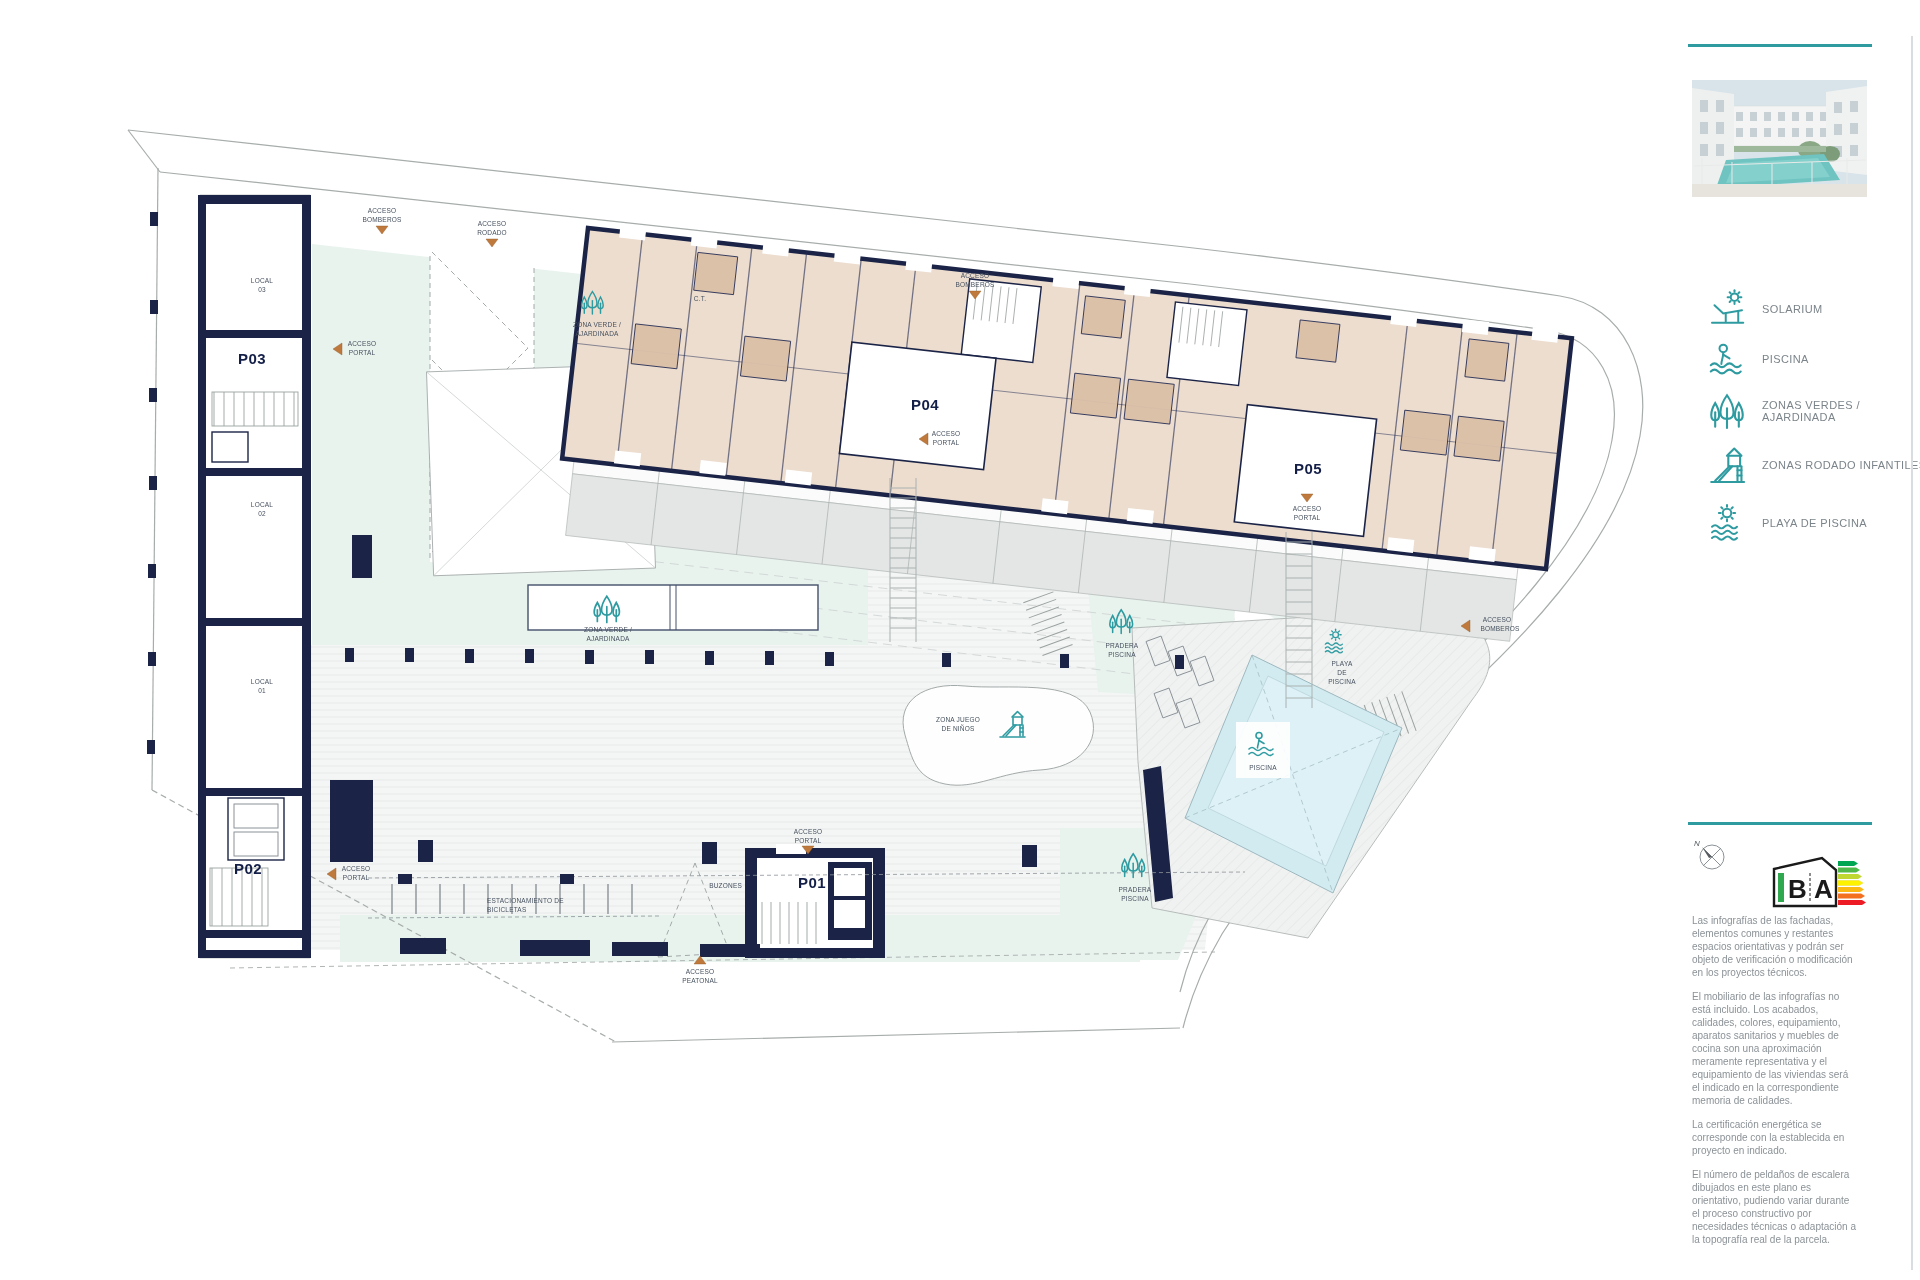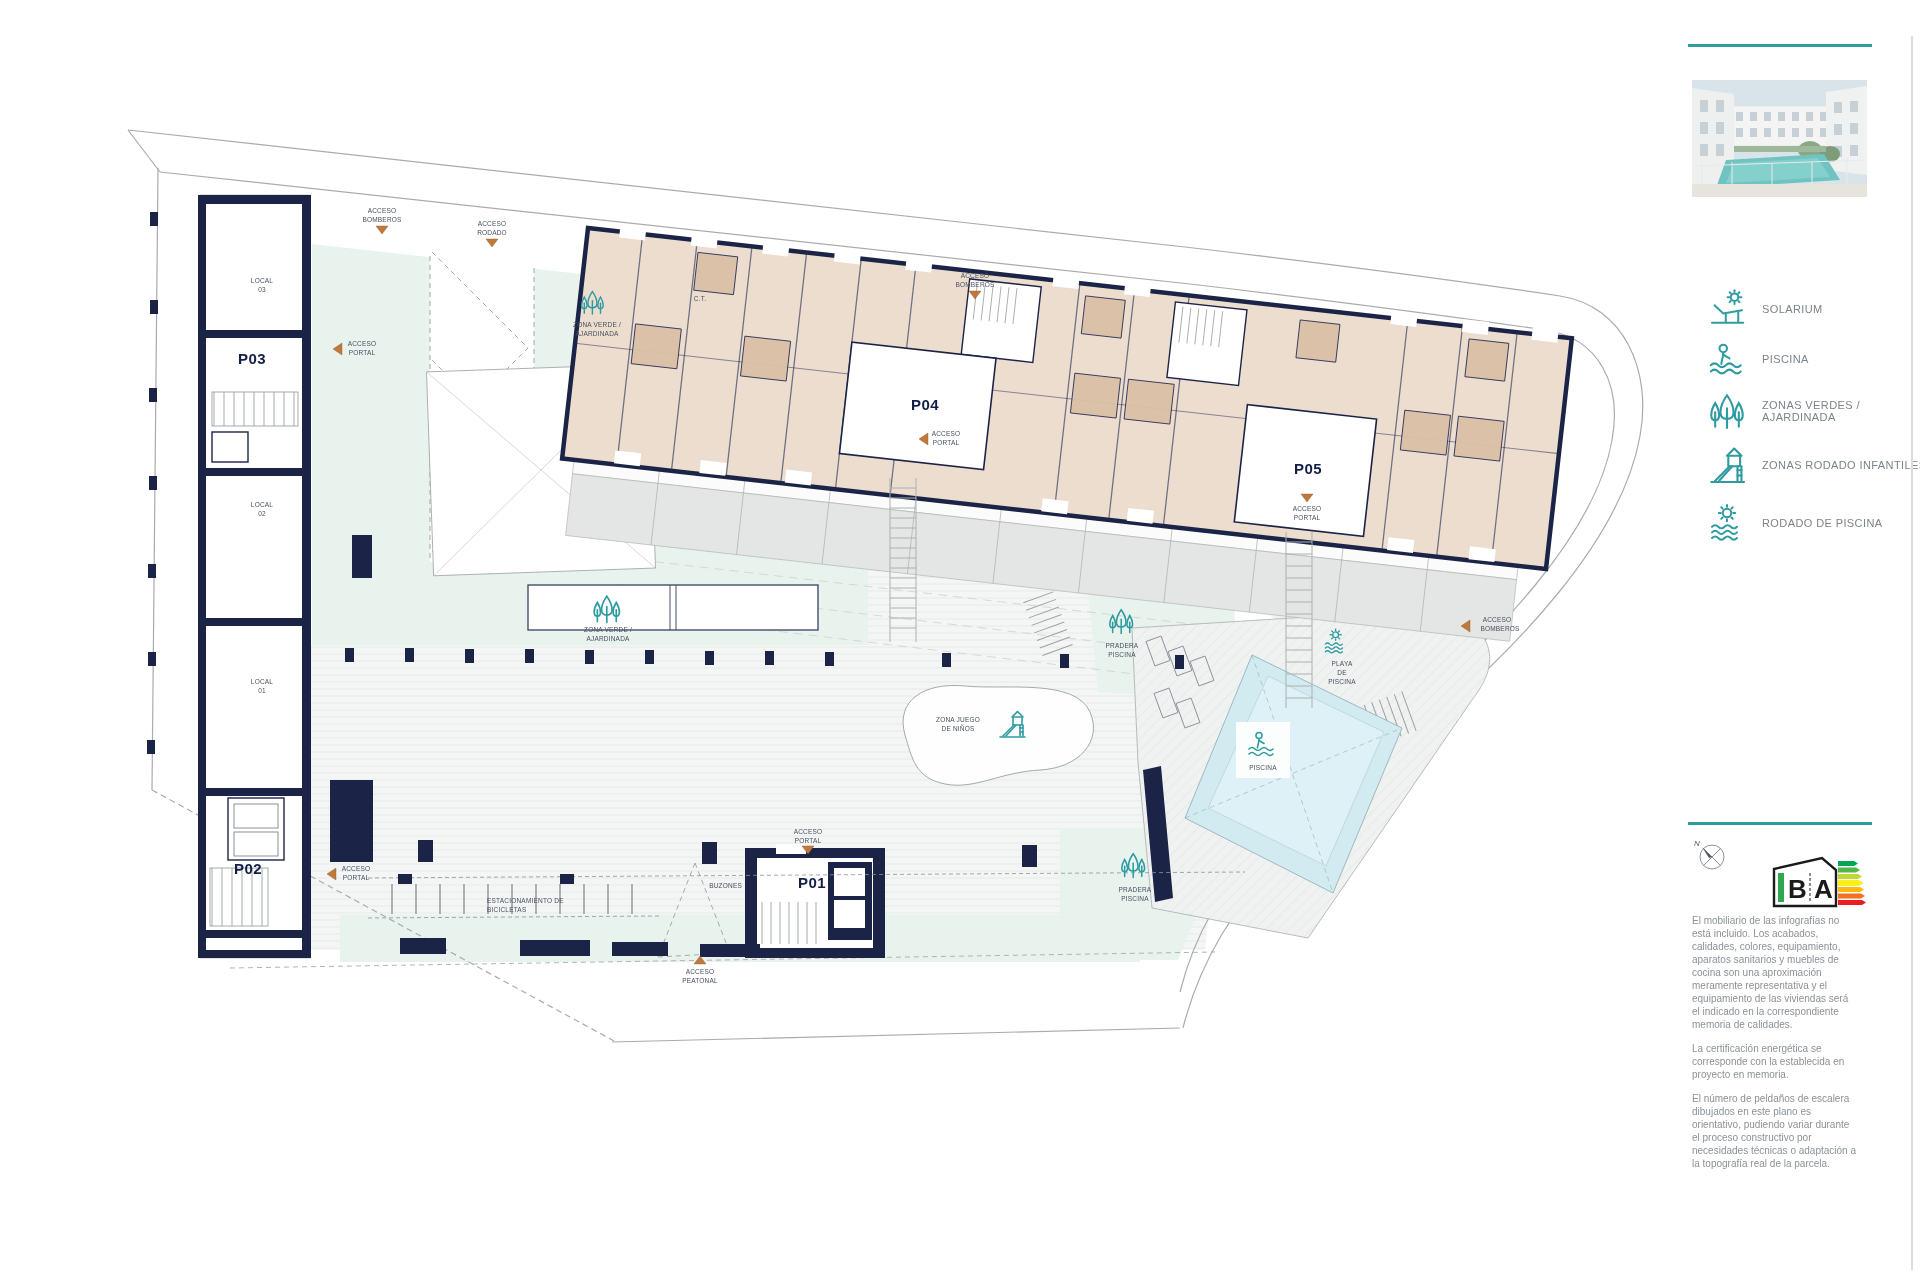--- a/index.html
+++ b/index.html
@@ -650,21 +650,21 @@
           </svg>
         </span>
     <span class="legend-label">ZONAS RODADO INFANTILES</span>
   </div>
   <div class="legend-row" style="top:502px">
     <span class="legend-icon">
       <svg width="40" height="40" viewBox="0 0 32 32">
             <use href="#sym-sunwaves"></use>
           </svg>
         </span>
-    <span class="legend-label">RODADO DE PISCINA</span>
+    <span class="legend-label">PLAYA DE PISCINA</span>
   </div>
 
   <div class="rule" id="rule-bottom"></div>
 
   <div id="compass">
     <svg width="40" height="40" viewBox="0 0 40 40">
       <circle cx="22" cy="21" r="12" fill="none" stroke="#8b9298" stroke-width="1"></circle>
       <line x1="13" y1="12" x2="31" y2="30" stroke="#8b9298" stroke-width="1"></line>
       <line x1="31" y1="12" x2="13" y2="30" stroke="#8b9298" stroke-width="1"></line>
       <polygon points="22,21 12,11 19,22" fill="#555b60"></polygon>
@@ -685,22 +685,23 @@
         <polygon points="68,21 88,21 92,23.5 88,26 68,26" fill="#bfd730"></polygon>
         <polygon points="68,27.5 89,27.5 93,30 89,32.5 68,32.5" fill="#fff200" stroke="#d8cc00" stroke-width="0.3"></polygon>
         <polygon points="68,34 90,34 94,36.5 90,39 68,39" fill="#fdb913"></polygon>
         <polygon points="68,40.5 91,40.5 95,43 91,45.5 68,45.5" fill="#f37021"></polygon>
         <polygon points="68,47 92,47 96,49.5 92,52 68,52" fill="#ed1c24"></polygon>
       </g>
     </svg>
   </div>
 
   <div id="disclaimer">
+    <p>Las infografías de las fachadas, elementos comunes y restantes espacios orientativas y podrán ser objeto de verificación o modificación en los proyectos técnicos.</p>
     <p>El mobiliario de las infografías no está incluido. Los acabados, calidades, colores, equipamiento, aparatos sanitarios y muebles de cocina son una aproximación meramente representativa y el equipamiento de las viviendas será el indicado en la correspondiente memoria de calidades.</p>
-    <p>La certificación energética se corresponde con la establecida en proyecto en memoria.</p>
+    <p>La certificación energética se corresponde con la establecida en proyecto en indicado.</p>
     <p>El número de peldaños de escalera dibujados en este plano es orientativo, pudiendo variar durante el proceso constructivo por necesidades técnicas o adaptación a la topografía real de la parcela.</p>
 
   </div>
 </div>
 
 <div class="sheet-edge"></div>
 
 </div>
 
 </body></html>

